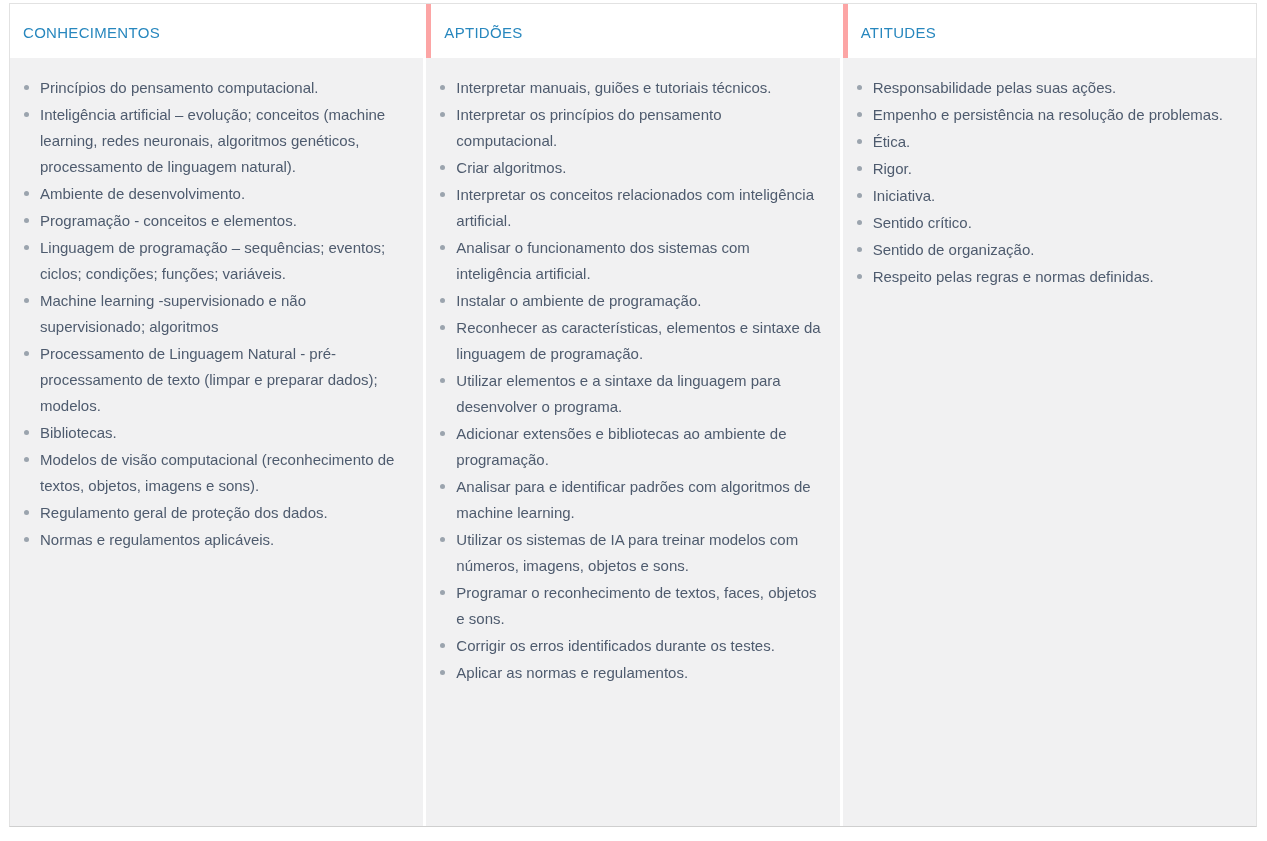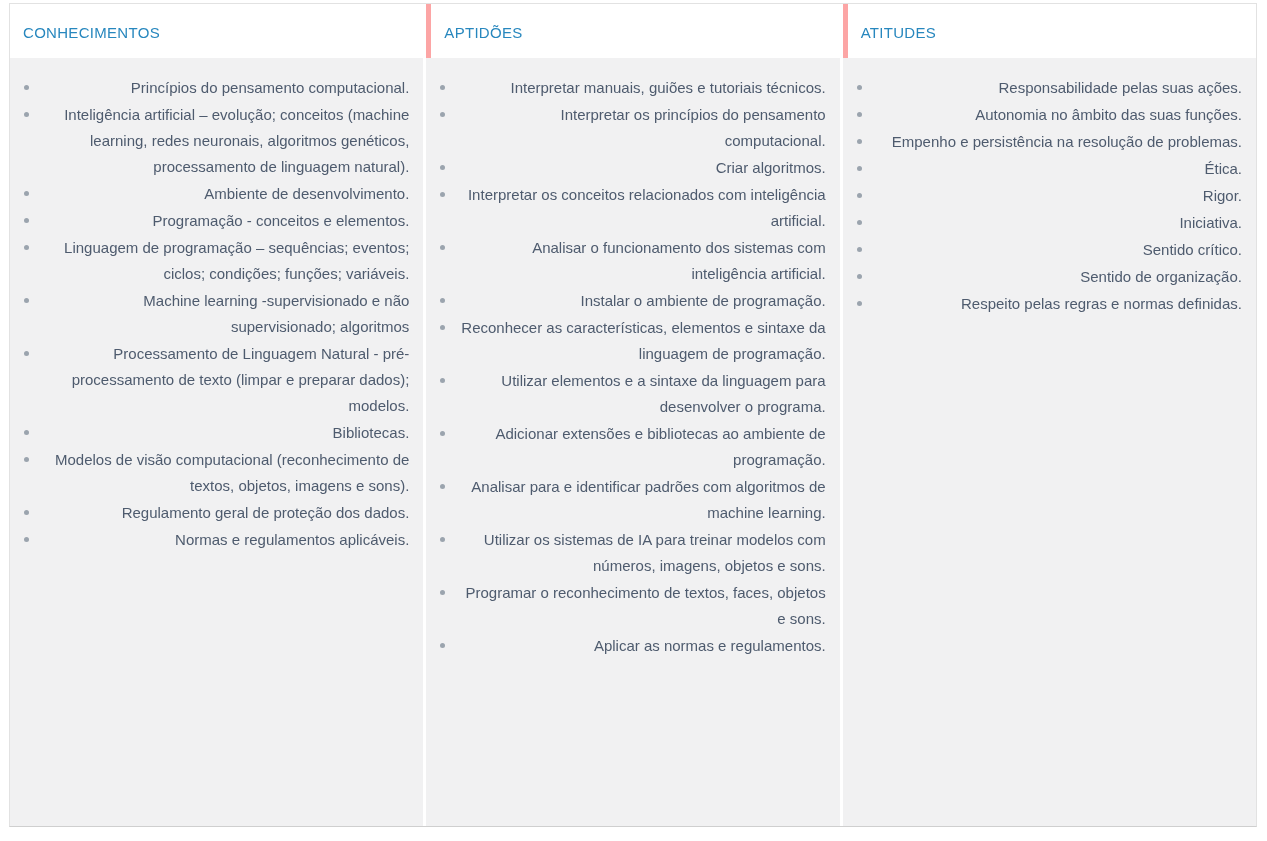--- a/index.html
+++ b/index.html
@@ -47,21 +47,20 @@
     list-style: none;
     background: #f1f1f2;
     padding: 17px 14px 22px 13px;
     color: #4e5b6e;
     font-size: 15px;
   }
   li.item {
     position: relative;
     padding-left: 17px;
     line-height: 26px;
-    text-align: right;
   }
   li.item + li.item { margin-top: 1px; }
   .bullet {
     position: absolute;
     left: 1px;
     top: 10px;
     width: 5px;
     height: 5px;
     border-radius: 50%;
     background: #9ba4ae;
@@ -191,41 +190,41 @@
           <li class="item">
             <span class="bullet"></span>
             <span>Utilizar os sistemas de IA para treinar modelos com números, imagens, objetos e sons.</span>
           </li>
 
           <li class="item">
             <span class="bullet"></span>
             <span>Programar o reconhecimento de textos, faces, objetos e sons.</span>
           </li>
 
+          <li class="item">
+            <span class="bullet"></span>
+            <span>Corrigir os erros identificados durante os testes.</span>
+          </li>
 
           <li class="item">
             <span class="bullet"></span>
             <span>Aplicar as normas e regulamentos.</span>
           </li>
         </ul>
     </div>
 
     <div class="col">
       <div class="hdr">ATITUDES</div>
       <ul class="items">
 
           <li class="item">
             <span class="bullet"></span>
             <span>Responsabilidade pelas suas ações.</span>
           </li>
 
-          <li class="item">
-            <span class="bullet"></span>
-            <span>Autonomia no âmbito das suas funções.</span>
-          </li>
 
           <li class="item">
             <span class="bullet"></span>
             <span>Empenho e persistência na resolução de problemas.</span>
           </li>
 
           <li class="item">
             <span class="bullet"></span>
             <span>Ética.</span>
           </li>

